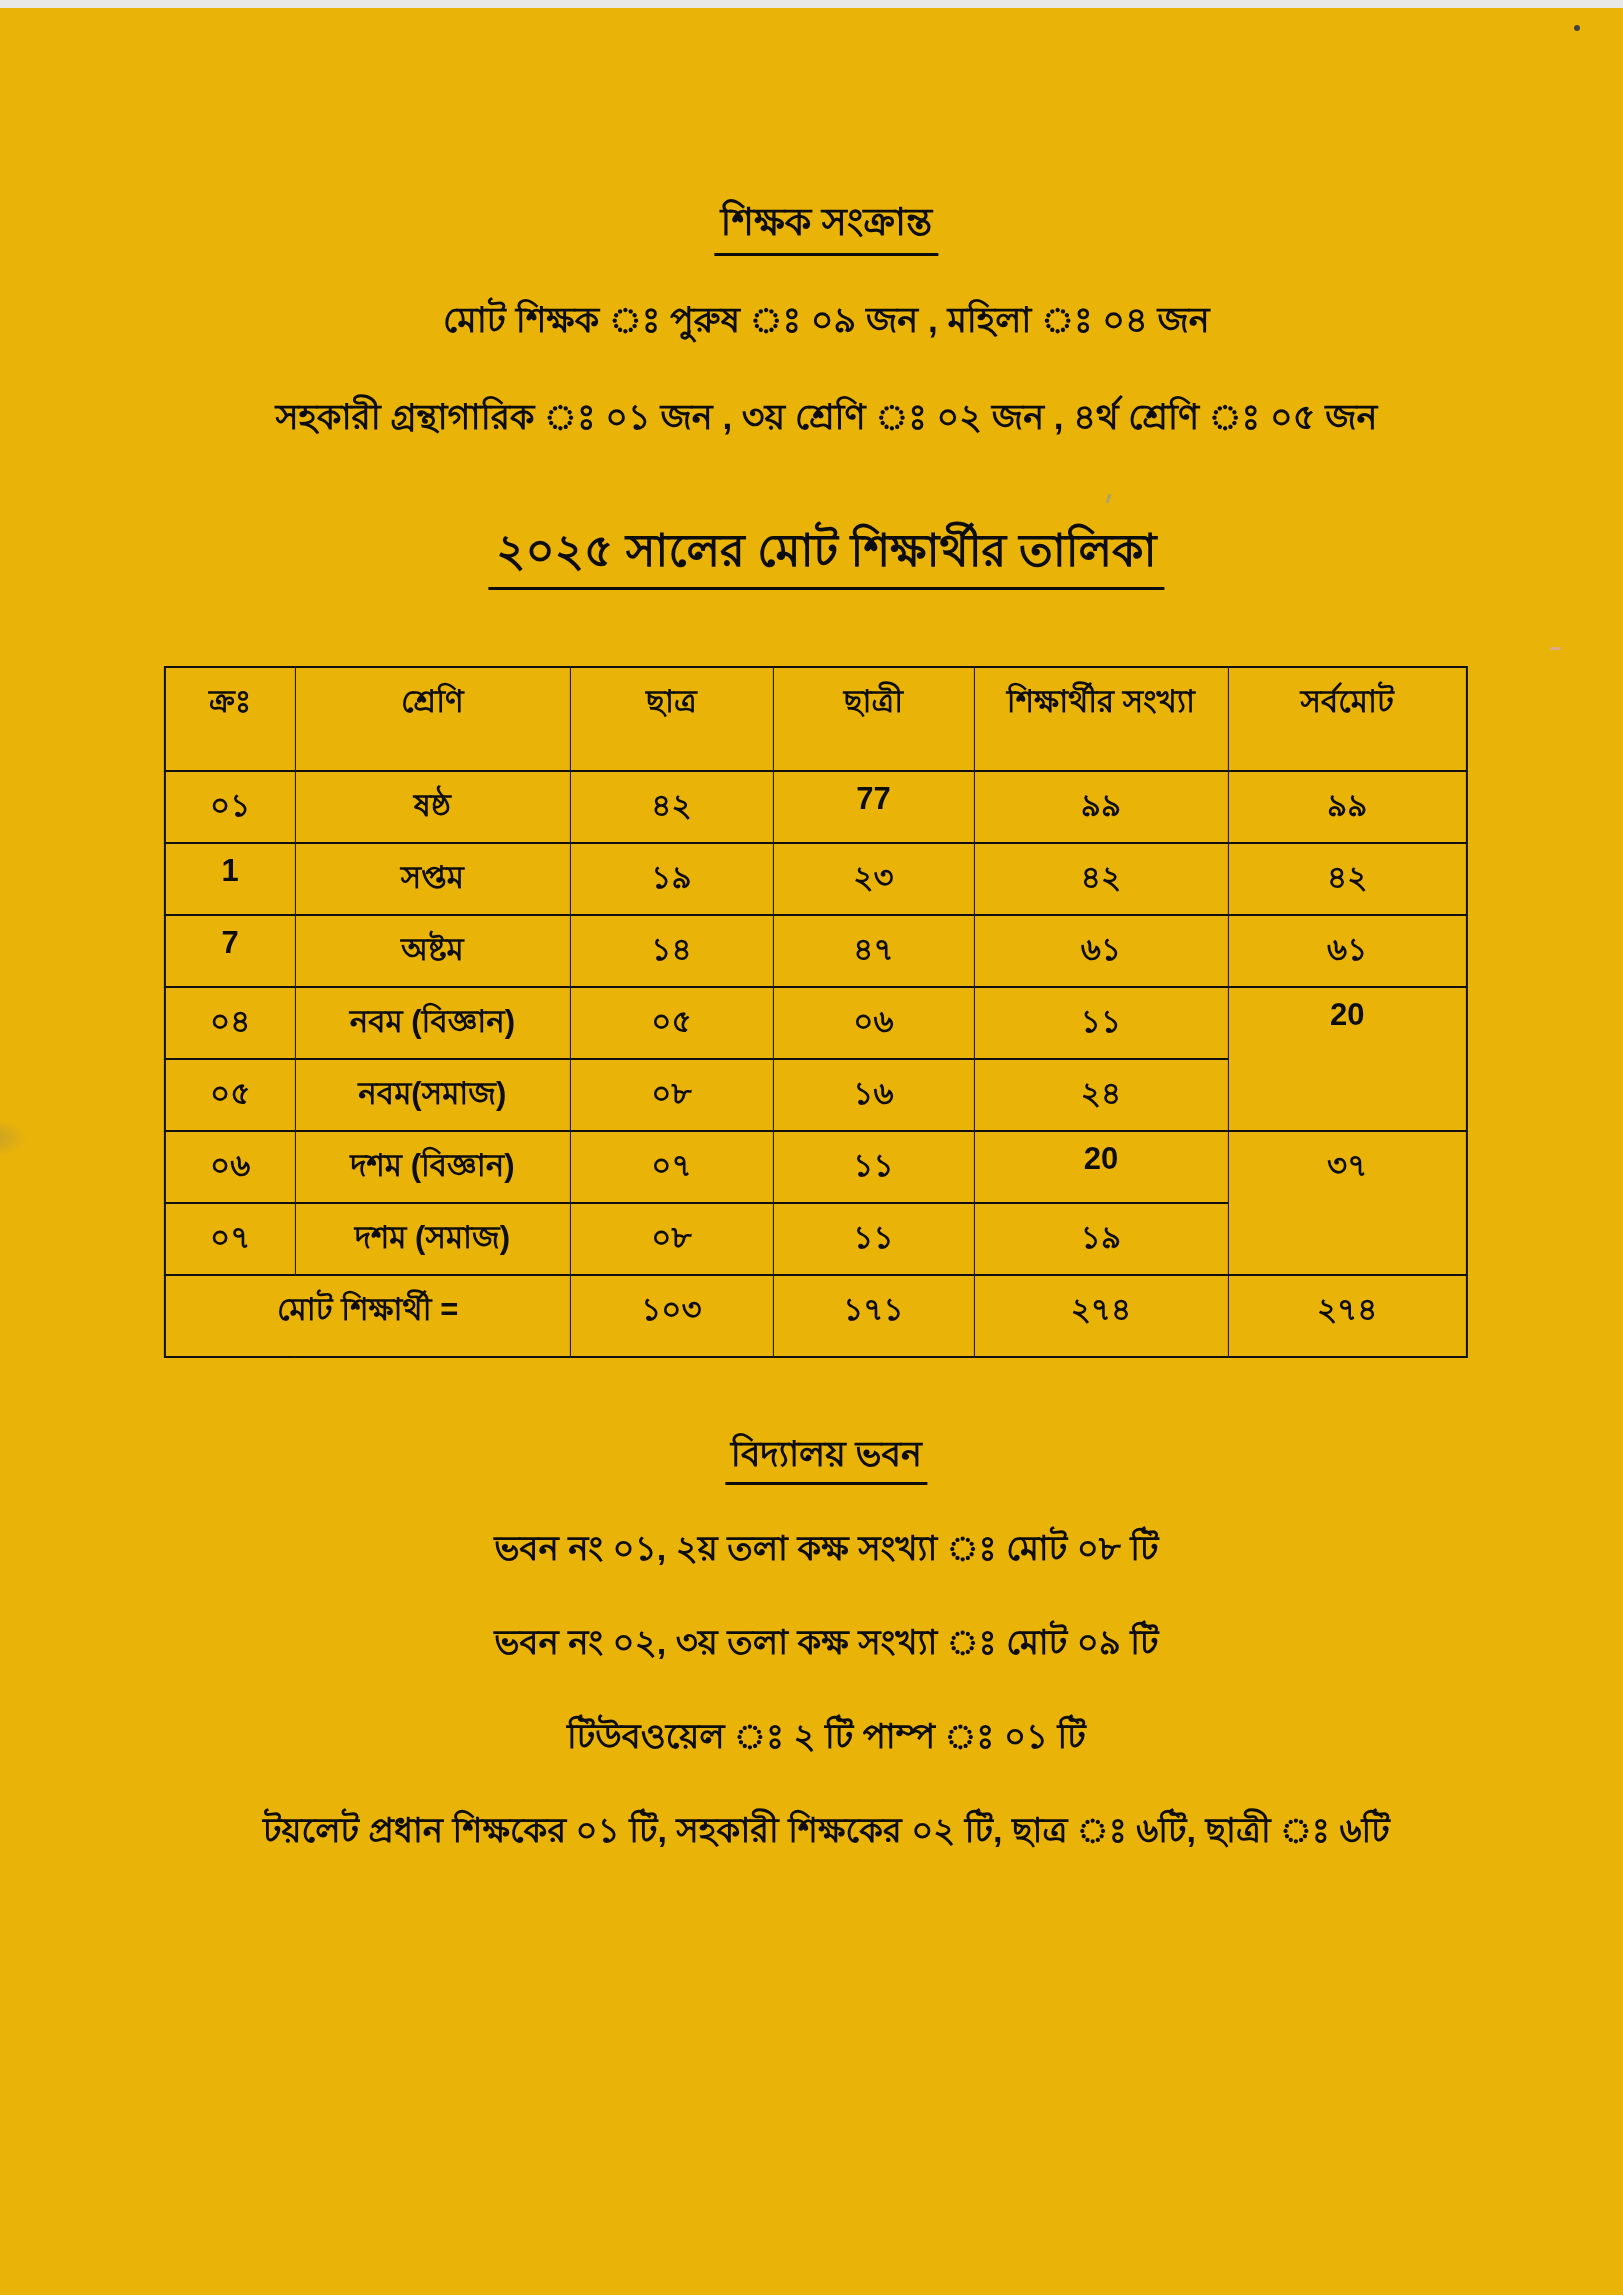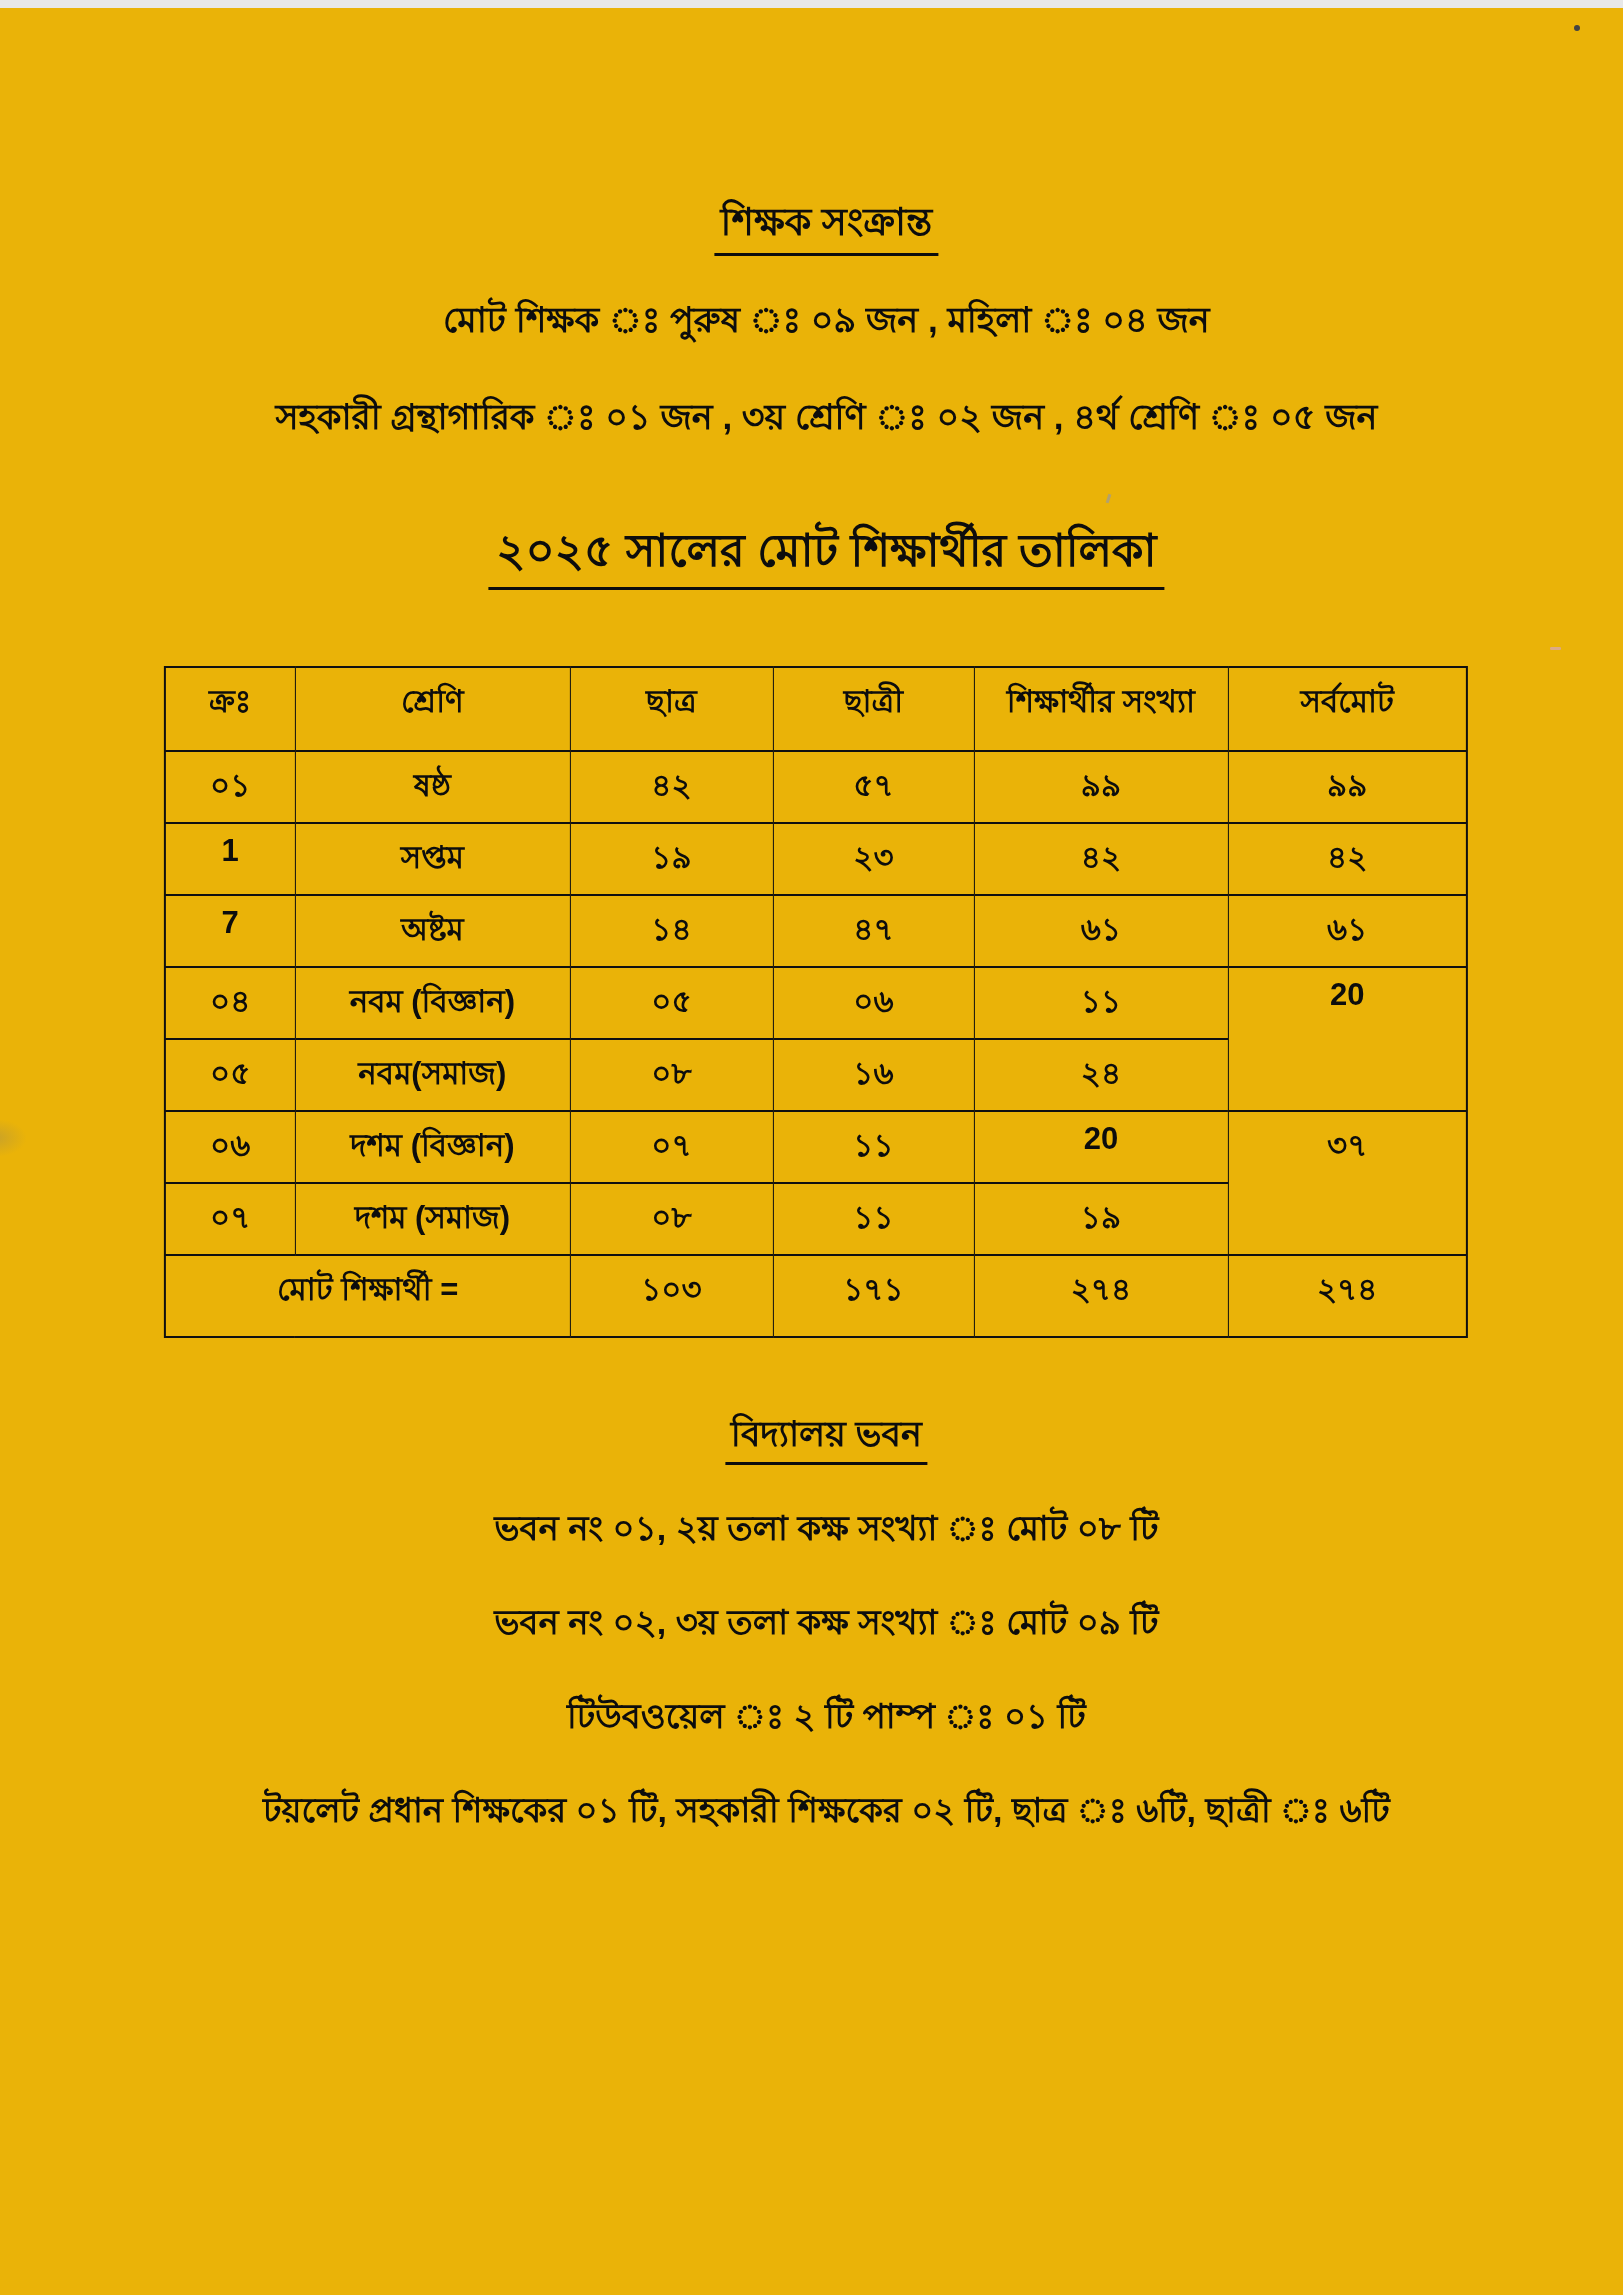--- a/index.html
+++ b/index.html
@@ -67,21 +67,21 @@
   table.students td {
     border: 1.3px solid #101010;
     border-top-width: 2.6px;
     border-bottom-width: 2.6px;
     vertical-align: top;
     text-align: center;
     padding: 9.2px 3.9px 0;
     overflow: hidden;
   }
   table.students { border: 2.6px solid #101010; }
-  tr.hdr       { height: 84px; }
+  tr.hdr       { height: 104px; }
   tr.datarow   { height: 72px; }
   tr.totalrow  { height: 82px; }
   td.merged {
     vertical-align: middle;
     padding-top: 0;
   }
   td.label-cell {
     text-align: right;
     padding-right: 22px;
   }
@@ -158,21 +158,21 @@
           <th>ছাত্রী</th>
           <th>শিক্ষার্থীর সংখ্যা</th>
           <th>সর্বমোট</th>
         </tr>
       </thead>
       <tbody>
         <tr class="datarow">
           <td>০১</td>
           <td>ষষ্ঠ</td>
           <td>৪২</td>
-          <td>৫৭</td>
+          <td>77</td>
           <td>৯৯</td>
           <td>৯৯</td>
         </tr>
         <tr class="datarow">
           <td>1</td>
           <td>সপ্তম</td>
           <td>১৯</td>
           <td>২৩</td>
           <td>৪২</td>
           <td>৪২</td>

